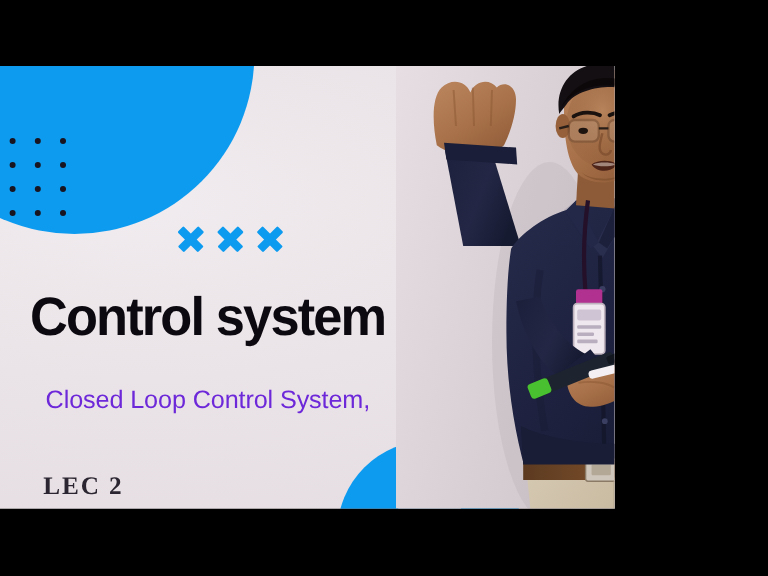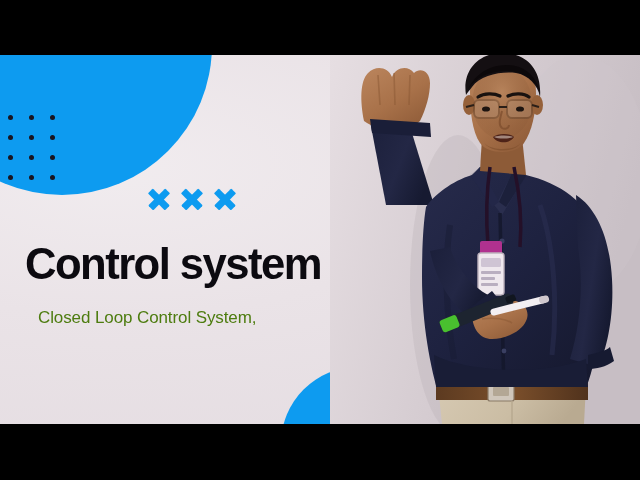--- a/index.html
+++ b/index.html
@@ -5,21 +5,21 @@
   html, body {
     margin: 0;
     padding: 0;
     background: #000;
   }
   body {
     font-family: "Liberation Sans", sans-serif;
   }
   #frame {
     position: relative;
-    width: 640px;
+    width: 512px;
     height: 480px;
     overflow: hidden;
     background: #000000;
   }
   
   .bar {
     position: absolute;
     left: 0;
     width: 640px;
     background: #000000;
@@ -142,27 +142,27 @@
     letter-spacing: -1.6px;
     line-height: 1;
     color: #0c0a10;
     white-space: nowrap;
     transform: scaleX(0.97);
     transform-origin: left center;
   }
   .subtitle {
     position: absolute;
     left: 38px;
-    top: 249px;
+    top: 265px;
     z-index: 10;
     font-family: "Liberation Sans", sans-serif;
     font-weight: normal;
-    font-size: 17px;
+    font-size: 21px;
     line-height: 27px;
-    color: #4d7c0f;
+    color: #6d28d9;
     letter-spacing: -0.1px;
     white-space: nowrap;
   }
   .lecture-tag {
     position: absolute;
     left: 36px;
     top: 338px;
     z-index: 10;
     font-family: "Liberation Serif", serif;
     font-weight: bold;
@@ -225,20 +225,21 @@
       <span class="xmark">
           <i></i>
           <i></i>
         </span>
     </div>
 
     <div class="title">Control system</div>
     <div class="subtitle">
       <div>Closed Loop Control System,</div>
     </div>
+    <div class="lecture-tag">LEC 2</div>
 
     <div id="presenter">
       <svg viewBox="0 0 310 369" width="310" height="369" preserveAspectRatio="none">
         <defs>
           <linearGradient id="wallR" x1="0" y1="0" x2="1" y2="0.3">
             <stop offset="0" stop-color="#e6dee2"></stop>
             <stop offset="0.55" stop-color="#d5ccd1"></stop>
             <stop offset="1" stop-color="#c7bec4"></stop>
           </linearGradient>
           <linearGradient id="shirtG" x1="0.1" y1="0" x2="0.95" y2="1">

